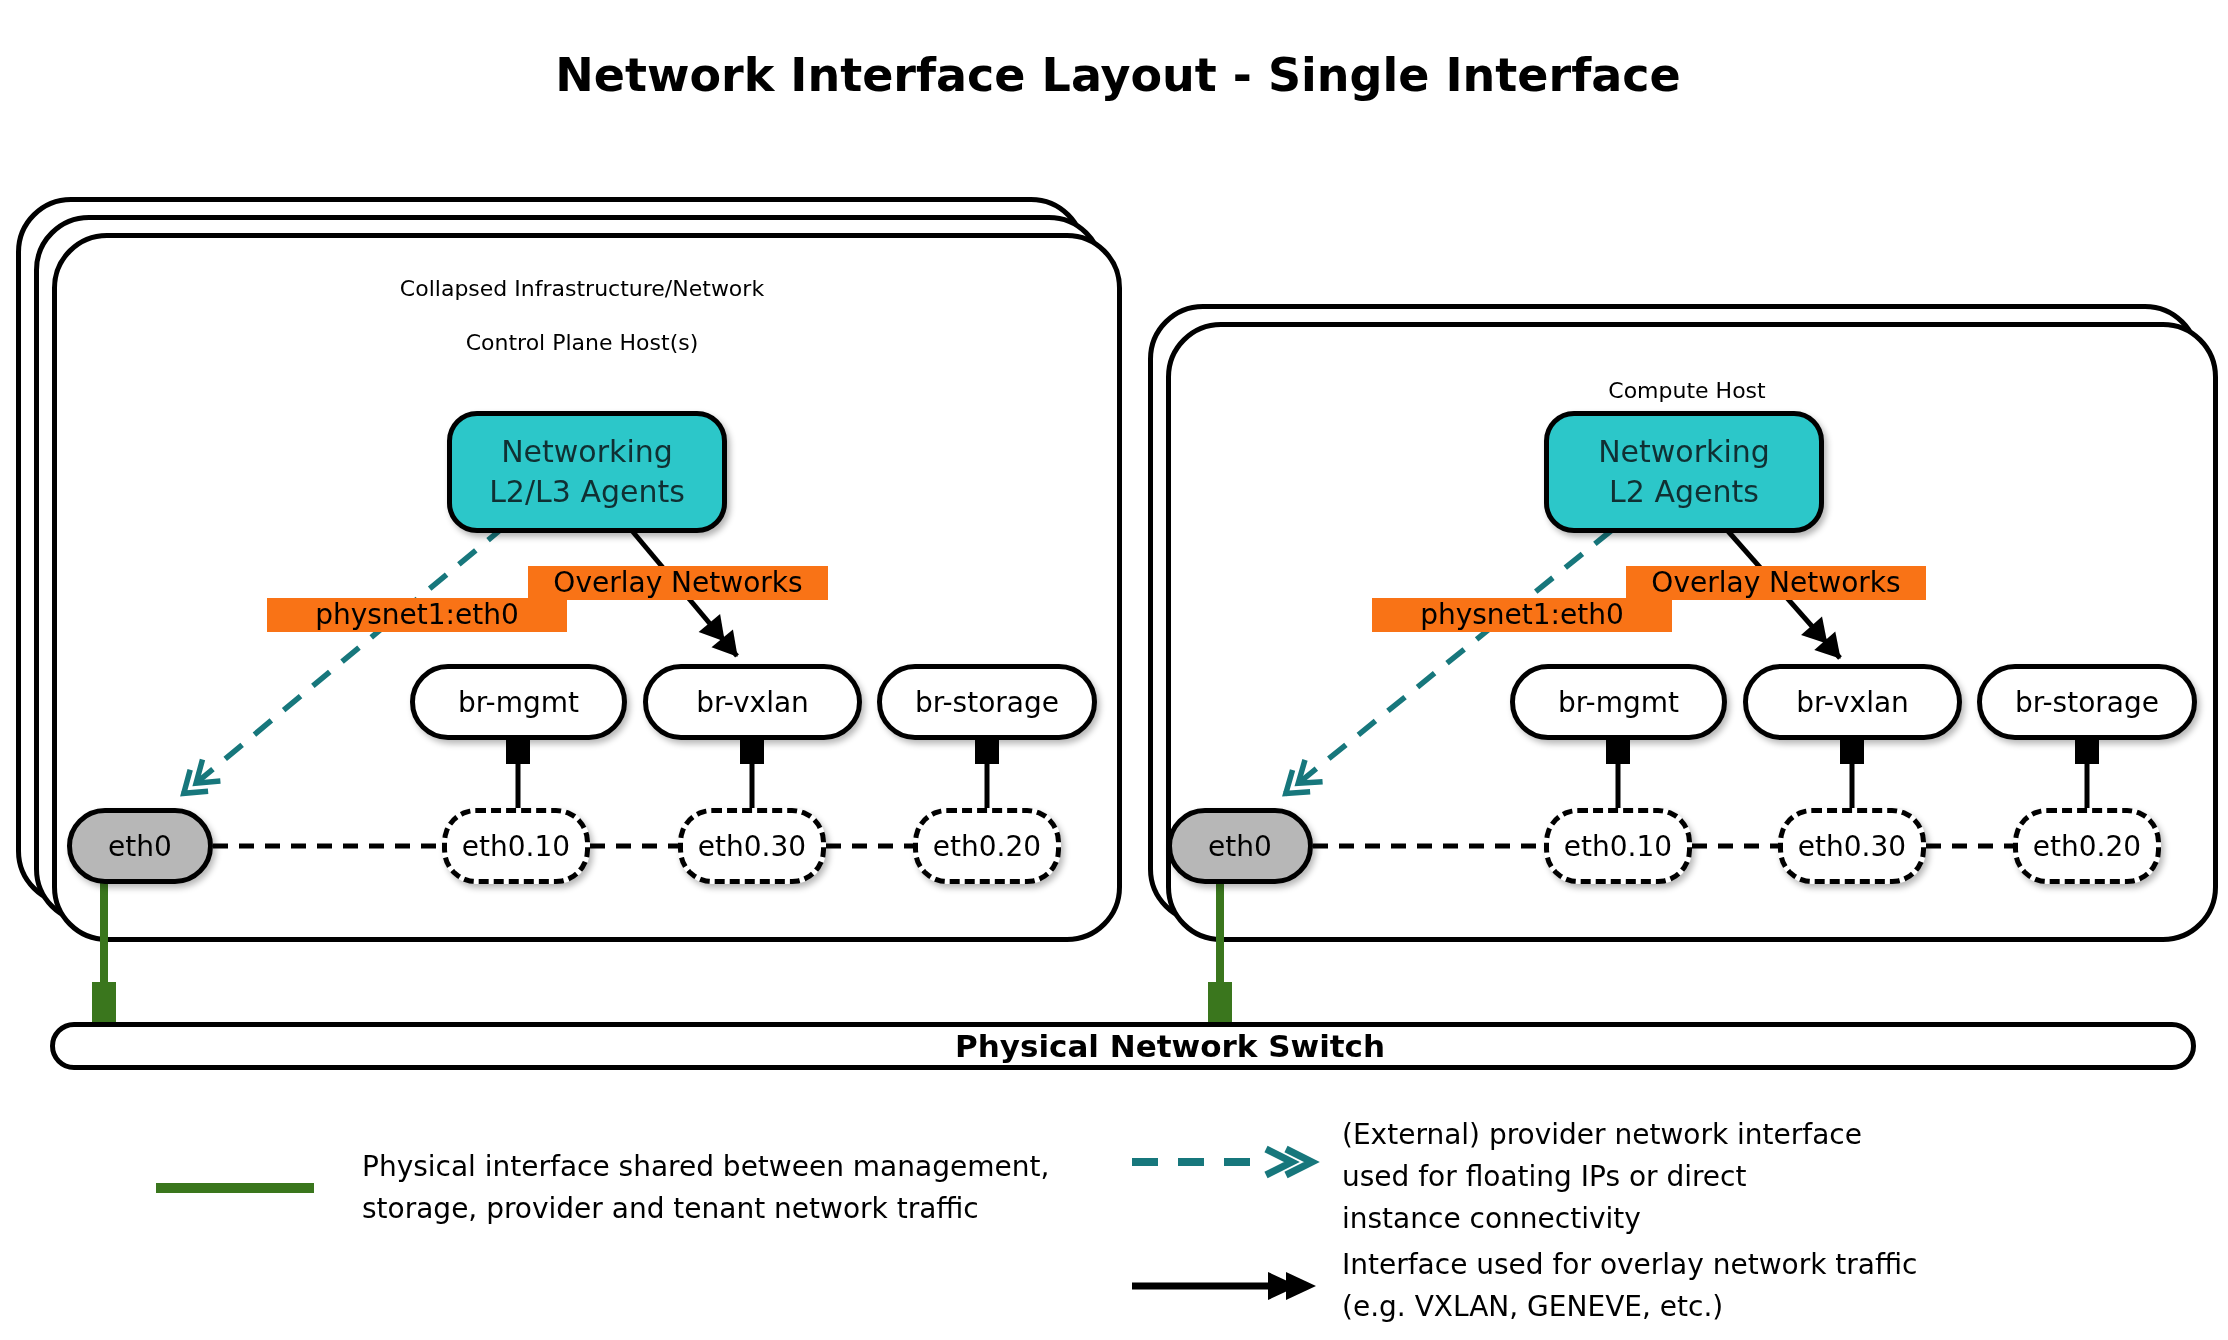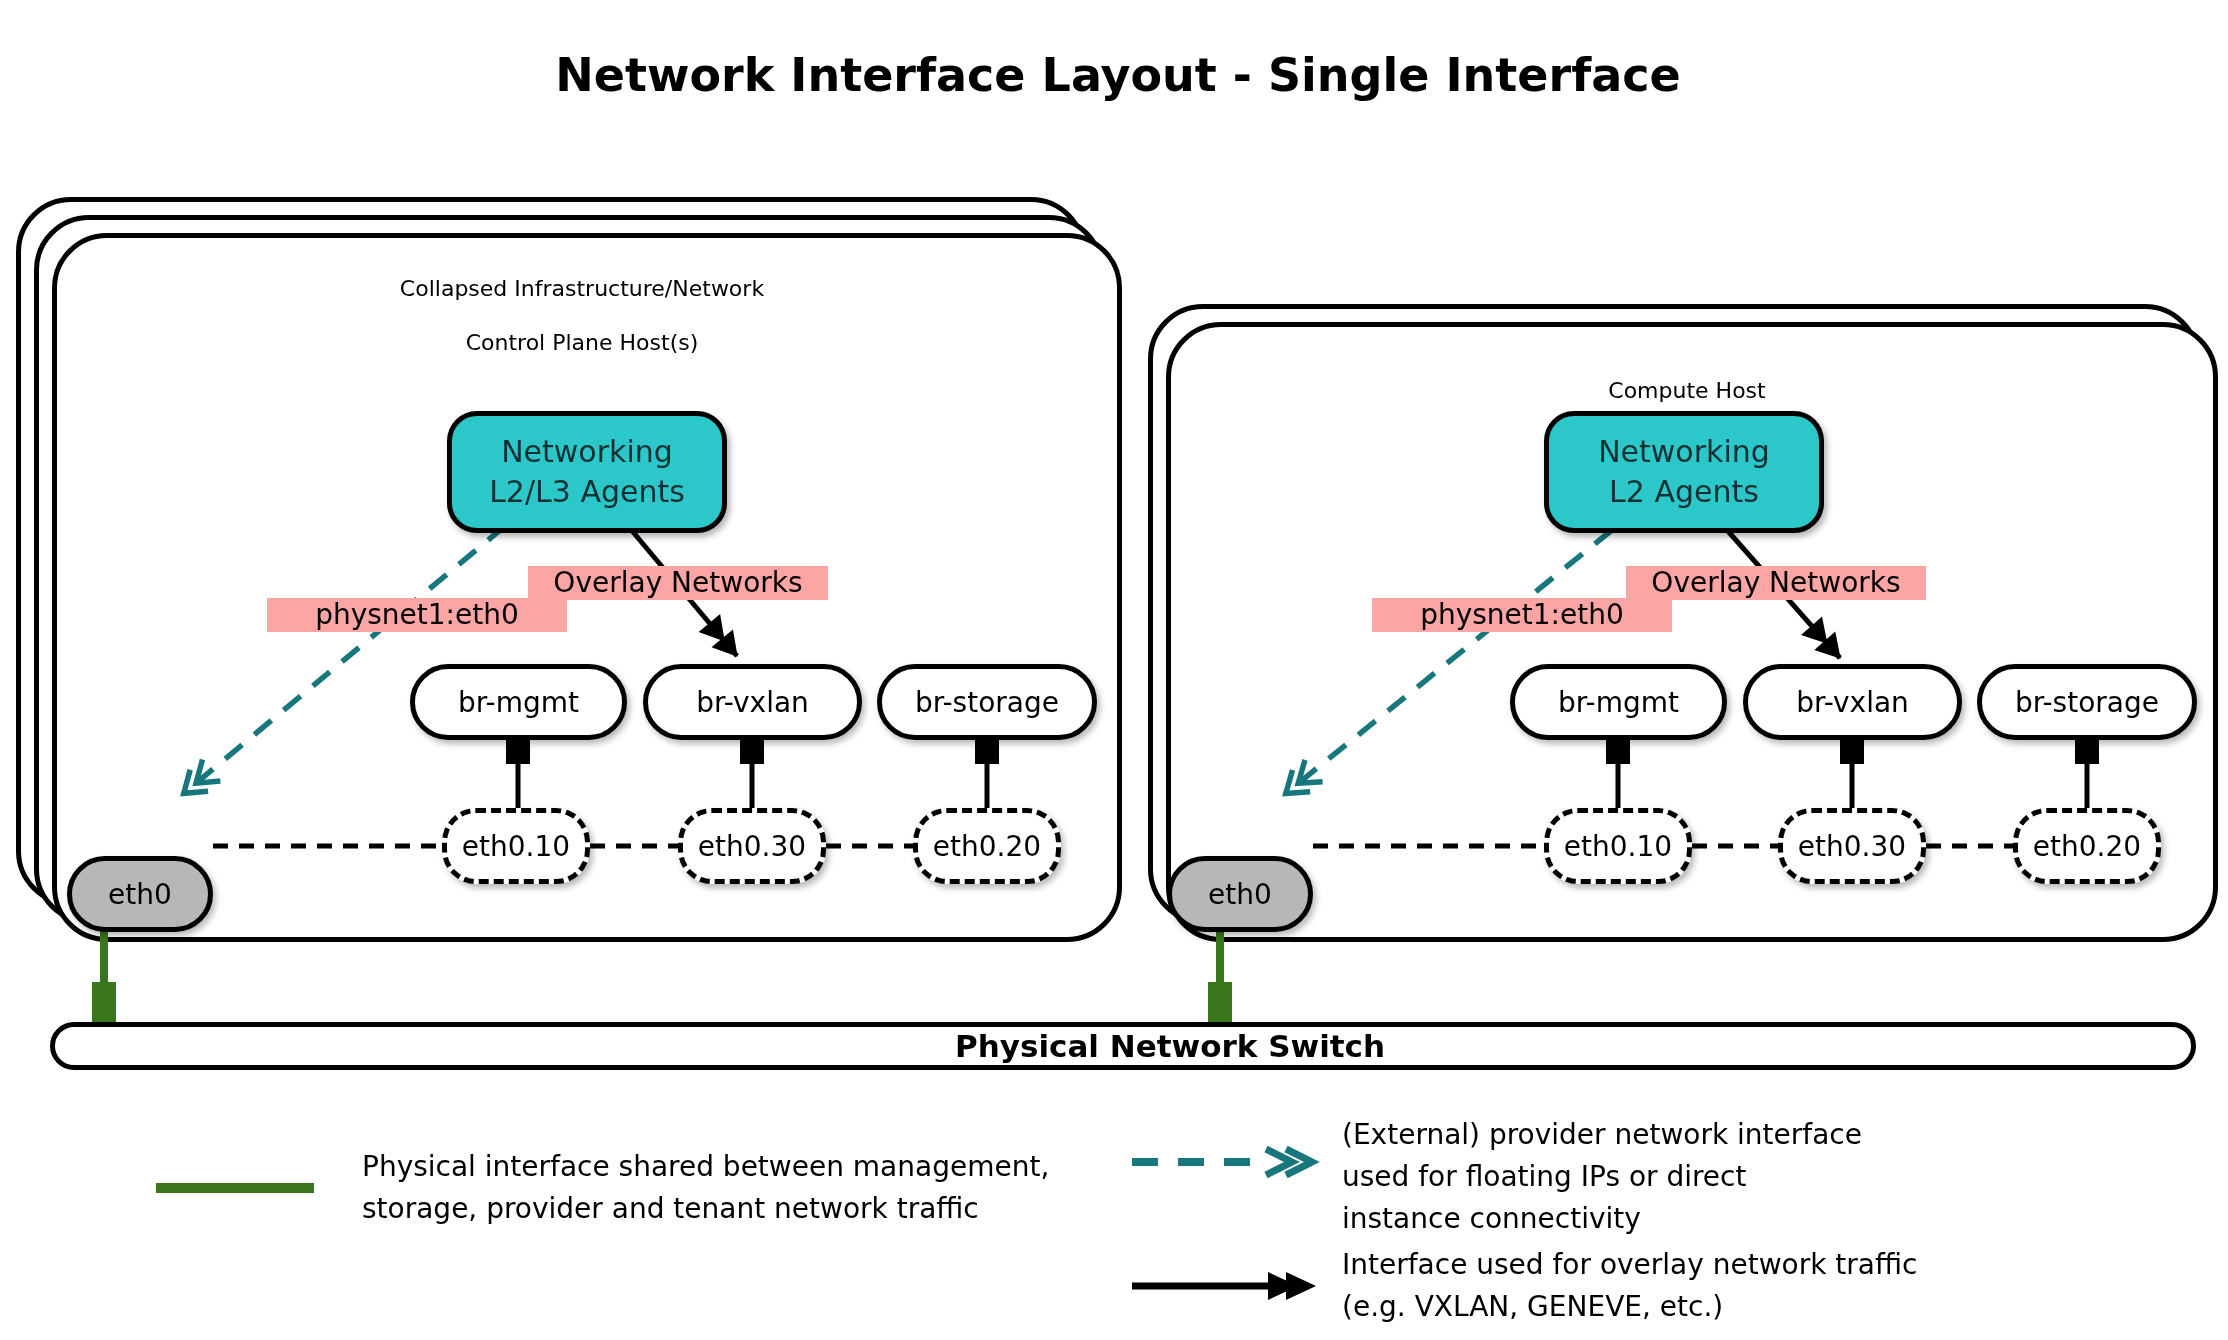--- a/index.html
+++ b/index.html
@@ -29,25 +29,25 @@
     position:absolute;width:270px;height:112px;border:5px solid var(--border);border-radius:30px;
     background:var(--teal-fill);color:var(--agent-text);
     display:flex;flex-direction:column;align-items:center;justify-content:center;
     font-size:30px;line-height:40px;box-shadow:3px 4px 6px rgba(0,0,0,.30);
   }
   .pill{
     position:absolute;height:76px;border:5px solid var(--border);border-radius:40px;background:#fff;
     display:flex;align-items:center;justify-content:center;font-size:28px;
     box-shadow:3px 4px 6px rgba(0,0,0,.28);box-sizing:border-box;
   }
-  .pill.gray{background:var(--gray-fill);margin-top:48px;}
+  .pill.gray{background:var(--gray-fill);}
   .pill.dashed{border-style:dashed;border-radius:34px;}
   .edge-label{
     position:absolute;width:300px;text-align:center;font-size:28px;line-height:34px;
-    background:#fca5a5;
+    background:#f97316;
   }
   #switch-bar{
     position:absolute;left:50px;top:1022px;width:2146px;height:48px;
     border:5px solid var(--border);border-radius:30px;background:#fff;box-sizing:border-box;
     display:flex;align-items:center;justify-content:center;
     font-size:31px;font-weight:bold;padding-left:94px;
   }
   #wires{position:absolute;left:0;top:0;width:2228px;height:1340px;pointer-events:none;}
   .teal-stroke{stroke:var(--teal-line);fill:none;}
   .black-stroke{stroke:#000;fill:none;}

